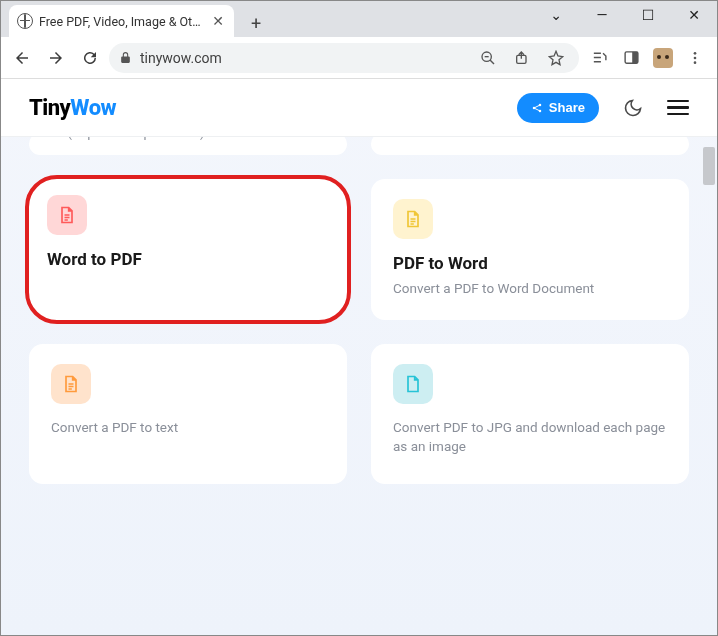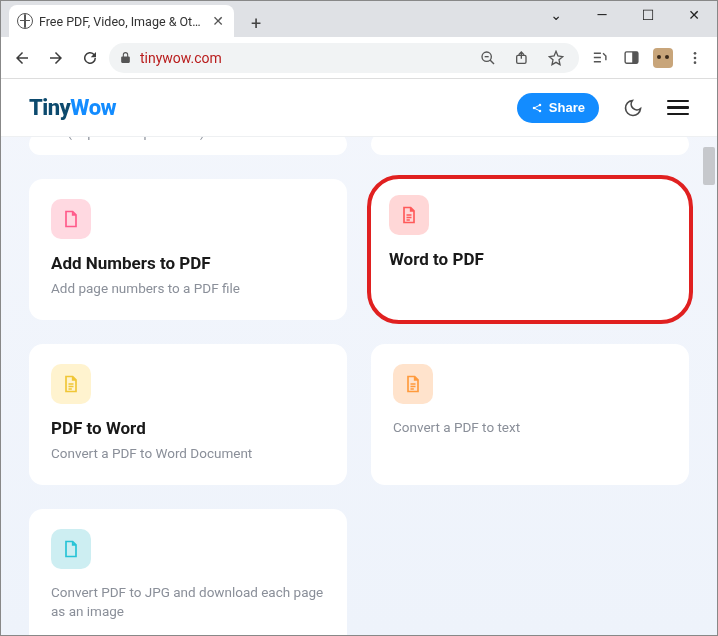--- a/index.html
+++ b/index.html
@@ -97,21 +97,21 @@
   .address {
     flex: 1;
     height: 30px;
     background: #f1f3f4;
     border-radius: 15px;
     display: flex;
     align-items: center;
     padding: 0 10px;
     gap: 8px;
     font-size: 14px;
-    color: #b91c1c;
+    color: #404040;
   }
   .lock { font-size: 13px; color: #555; }
   .url { flex:1; }
   .addr-icon {
     width: 26px; height:26px;
     display:flex; align-items:center; justify-content:center;
     color:#555; font-size:15px;
   }
   .ext-icons {
     display:flex; align-items:center; gap:0;
@@ -143,21 +143,21 @@
   .site-header {
     height: 58px;
     background:#fff;
     display:flex;
     align-items:center;
     padding: 0 28px;
     justify-content: space-between;
     border-bottom: 1px solid #eef0f2;
   }
   .logo { font-size: 22px; font-weight: 800; letter-spacing: -0.5px; }
-  .logo .tiny { color: #0c4a6e; }
+  .logo .tiny { color: #000000; }
   .logo .wow { color: #138cff; }
   .header-actions { display:flex; align-items:center; gap:24px; }
   .share-btn {
     background:#138cff;
     color:#fff;
     border:none;
     height:30px;
     padding: 0 14px;
     border-radius: 15px;
     font-size:13px;
@@ -353,29 +353,20 @@
     <div class="partial-row">
       <div class="partial-card">
         <span>file (requires the password)</span>
       </div>
       <div class="partial-card"></div>
     </div>
 
     <div class="grid">
 
 
-      <div class="card">
-        <div class="tool-icon ic-pink">
-          <svg width="20" height="20" viewBox="0 0 24 24">
-              <path d="M6 3h8l4 4v14H6z M14 3v4h4" fill="none" stroke="#ff5a8a" stroke-width="2"></path>
-            </svg>
-        </div>
-        <h3>Add Numbers to PDF</h3>
-        <p>Add page numbers to a PDF file</p>
-      </div>
 
       <div class="card highlight">
         <div class="tool-icon ic-red">
           <svg width="20" height="20" viewBox="0 0 24 24">
               <path d="M6 3h8l4 4v14H6z M14 3v4h4 M9 12h6 M9 15h6 M9 18h4" fill="none" stroke="#ff5a5a" stroke-width="2"></path>
             </svg>
         </div>
         <h3>Word to PDF</h3>
       </div>
 

